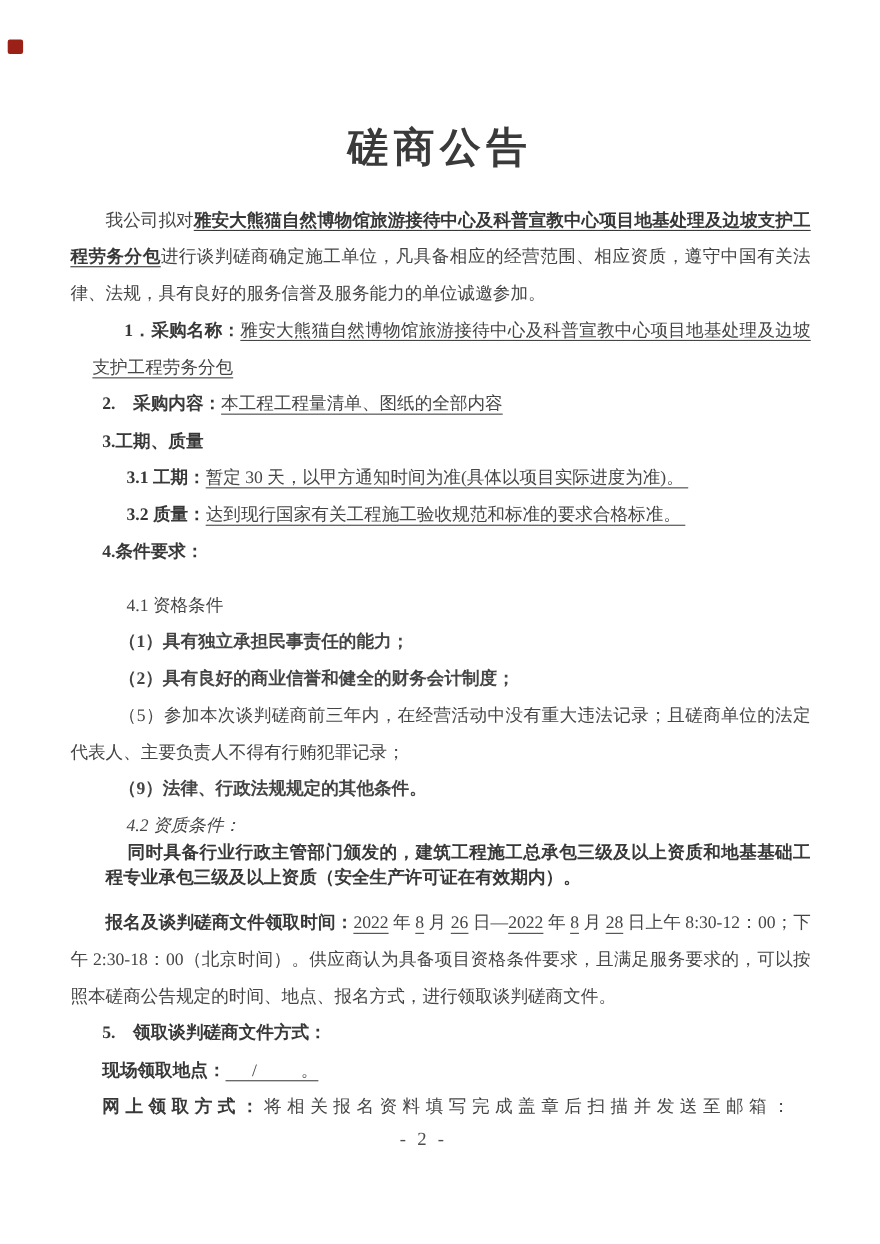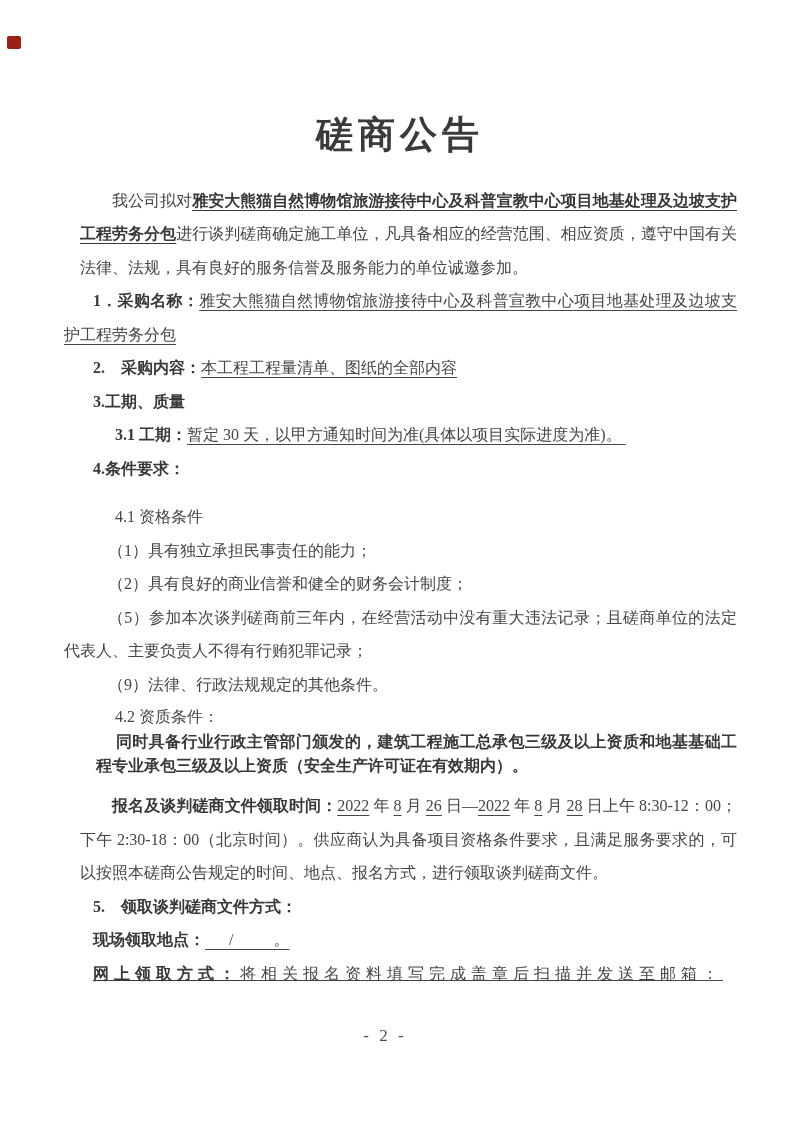--- a/index.html
+++ b/index.html
@@ -36,29 +36,29 @@
     font-size: 16px;
   }
   .blk {
     margin: 0;
     line-height: 33.5px;
     color: #454545;
   }
   .seg { color: inherit; text-align: center; }
   .b { font-weight: bold; color: #383838; }
   .u { text-decoration: underline; text-decoration-thickness: 1px; text-underline-offset: 4px; text-decoration-skip-ink: none; }
-  .ls { letter-spacing: 5px; text-decoration: underline; }
+  .ls { letter-spacing: 5px; }
 
-  .intro      { text-indent: 32px; text-align: justify; margin-left: 16px; }
+  .intro      { text-indent: 32px; text-align: justify; }
   .item       { padding-left: 29px; }
-  .item-wrap  { text-indent: 29px; text-align: justify; }
+  .item-wrap  { text-indent: 29px; text-align: justify; margin-left: 20px; }
   .sub        { padding-left: 51px; }
-  .cond       { padding-left: 44px; }
+  .cond       { padding-left: 44px; font-weight: bold; }
   .cond-wrap  { text-indent: 44px; text-align: justify; }
-  .tight      { line-height: 26px; padding-left: 51px; padding-top: 3px; }
+  .tight      { line-height: 26px; padding-left: 51px; padding-top: 3px; font-style: italic; }
   .bold-tight { line-height: 23.5px; text-indent: 20px; text-align: justify; font-weight: bold; color: #383838; margin-left: 32px; }
   .gap-lg     { margin-top: 15px; }
   .gap-md     { margin-top: 12px; }
 
   .page-number {
     position: absolute;
     top: 1026px;
     left: 0;
     width: 770px;
     text-align: center;
@@ -72,20 +72,21 @@
 
 <div class="page">
   <div class="red-mark" style="background: rgb(155, 32, 24);"></div>
   <h1 class="doc-title">磋商公告</h1>
   <div class="doc-body">
       <p class="blk intro"><span class="seg">我公司拟对</span><span class="seg b u">雅安大熊猫自然博物馆旅游接待中心及科普宣教中心项目地基处理及边坡支护工程劳务分包</span><span class="seg">进行谈判磋商确定施工单位，凡具备相应的经营范围、相应资质，遵守中国有关法律、法规，具有良好的服务信誉及服务能力的单位诚邀参加。</span></p>
       <p class="blk item-wrap"><span class="seg b">1．采购名称：</span><span class="seg u">雅安大熊猫自然博物馆旅游接待中心及科普宣教中心项目地基处理及边坡支护工程劳务分包</span></p>
       <p class="blk item"><span class="seg b">2.　采购内容：</span><span class="seg u">本工程工程量清单、图纸的全部内容</span></p>
       <p class="blk item"><span class="seg b">3.工期、质量</span></p>
       <p class="blk sub"><span class="seg b">3.1 工期：</span><span class="seg u">暂定 30 天，以甲方通知时间为准(具体以项目实际进度为准)。&nbsp;</span></p>
+      <p class="blk sub"><span class="seg b">3.2 质量：</span><span class="seg u">达到现行国家有关工程施工验收规范和标准的要求合格标准。&nbsp;</span></p>
       <p class="blk item"><span class="seg b">4.条件要求：</span></p>
       <p class="blk sub gap-lg"><span class="seg">4.1 资格条件</span></p>
       <p class="blk cond"><span class="seg">（1）具有独立承担民事责任的能力；</span></p>
       <p class="blk cond"><span class="seg">（2）具有良好的商业信誉和健全的财务会计制度；</span></p>
       <p class="blk cond-wrap"><span class="seg">（5）参加本次谈判磋商前三年内，在经营活动中没有重大违法记录；且磋商单位的法定代表人、主要负责人不得有行贿犯罪记录；</span></p>
       <p class="blk cond"><span class="seg">（9）法律、行政法规规定的其他条件。</span></p>
       <p class="blk tight"><span class="seg">4.2 资质条件：</span></p>
       <p class="blk bold-tight"><span class="seg b">同时具备行业行政主管部门颁发的，建筑工程施工总承包三级及以上资质和地基基础工程专业承包三级及以上资质（安全生产许可证在有效期内）。</span></p>
       <p class="blk intro gap-md"><span class="seg b">报名及谈判磋商文件领取时间：</span><span class="seg u">2022</span><span class="seg"> 年 </span><span class="seg u">8</span><span class="seg"> 月 </span><span class="seg u">26</span><span class="seg"> 日—</span><span class="seg u">2022</span><span class="seg"> 年 </span><span class="seg u">8</span><span class="seg"> 月 </span><span class="seg u">28</span><span class="seg"> 日上午 8:30-12：00；下午 2:30-18：00（北京时间）。供应商认为具备项目资格条件要求，且满足服务要求的，可以按照本磋商公告规定的时间、地点、报名方式，进行领取谈判磋商文件。</span></p>
       <p class="blk item"><span class="seg b">5.　领取谈判磋商文件方式：</span></p>

